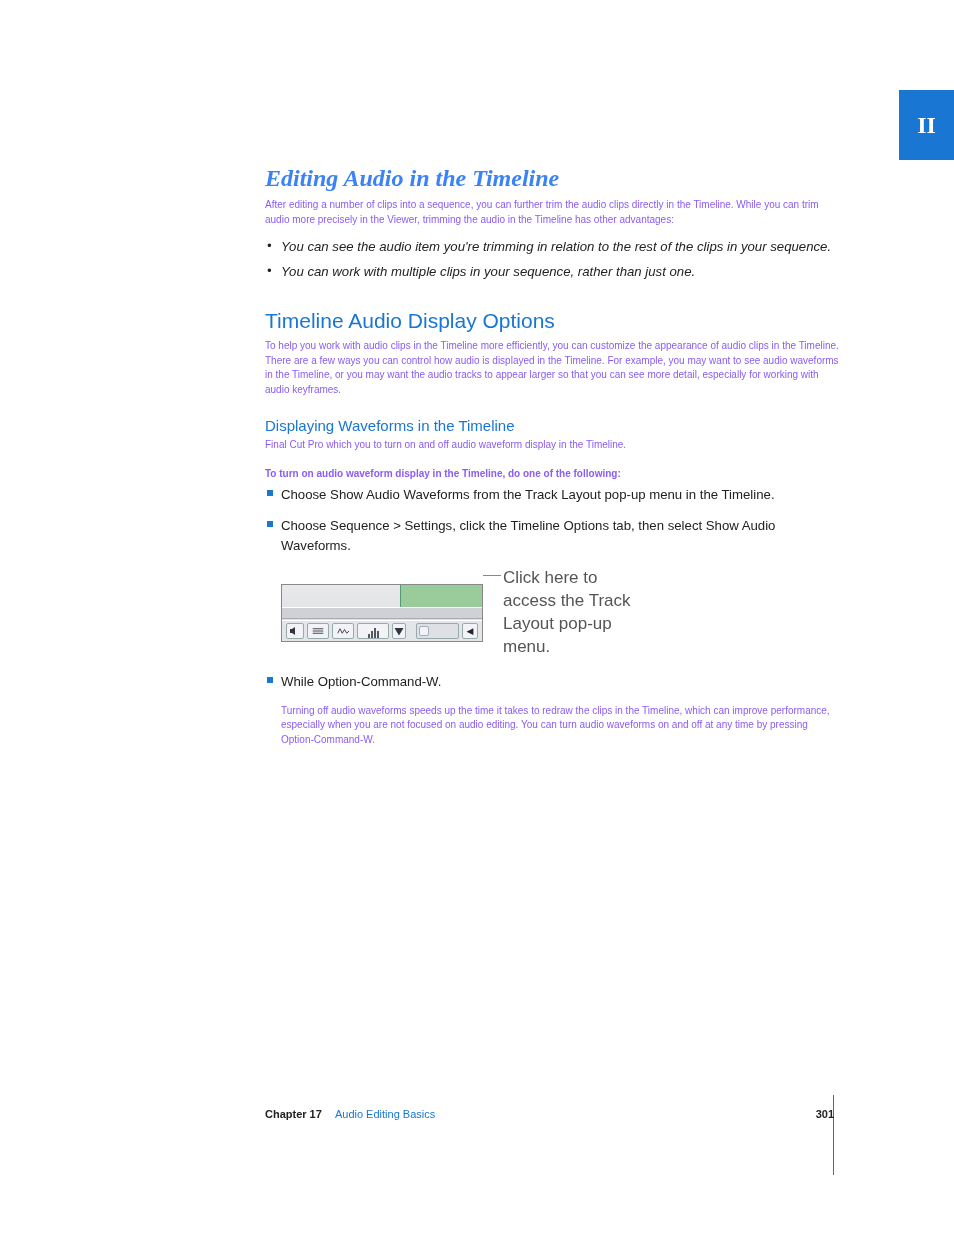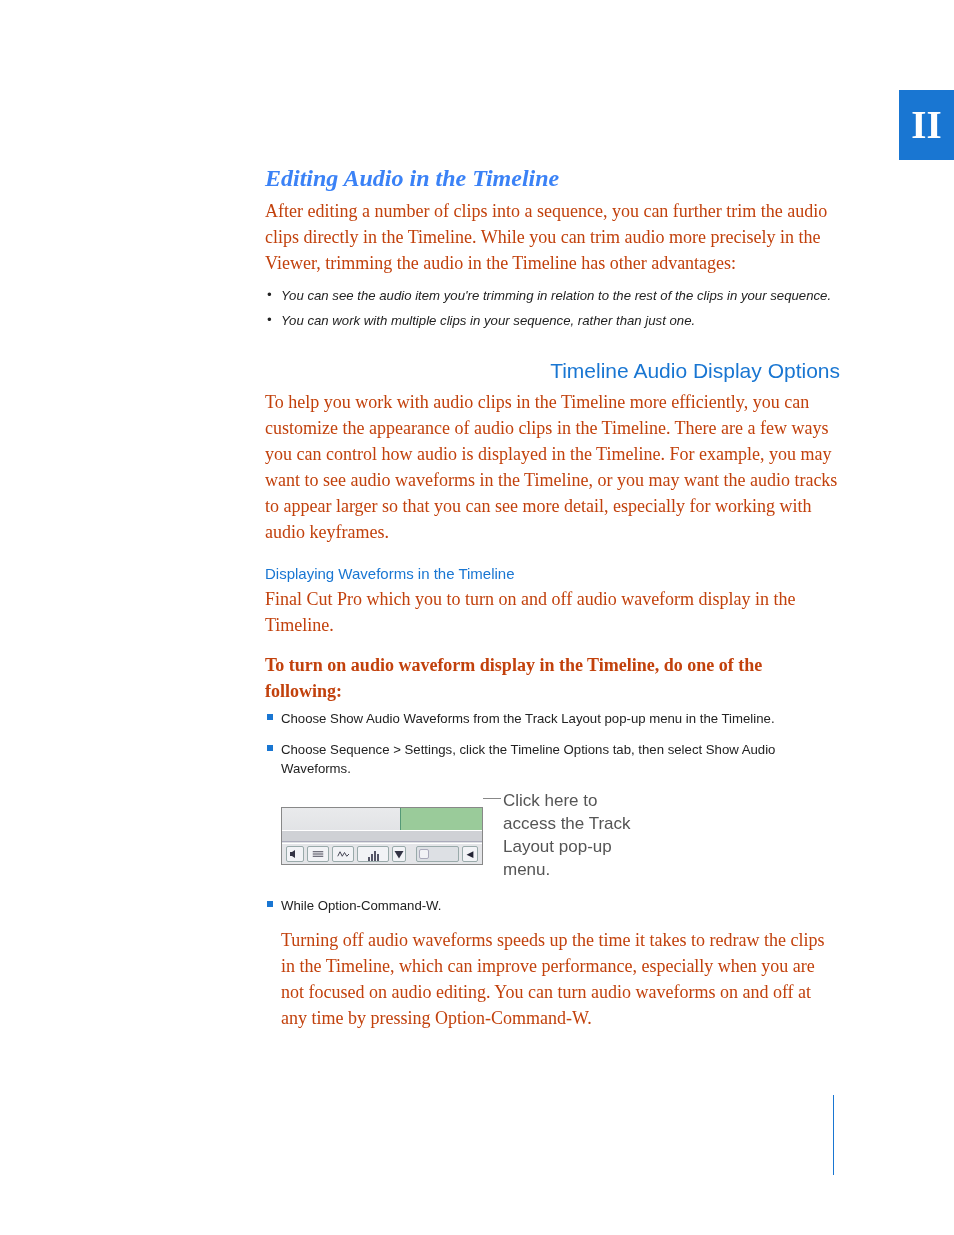--- a/index.html
+++ b/index.html
@@ -19,21 +19,21 @@
   }
   .section-tab {
     position: absolute;
     top: 90px;
     right: 0;
     width: 55px;
     height: 70px;
     background: #1976d2;
     color: #fff;
     font-family: Georgia, "Times New Roman", serif;
-    font-size: 39px;
+    font-size: 24px;
     font-weight: bold;
     text-align: center;
     line-height: 70px;
   }
   .side-rule {
     position: absolute;
     right: 120px;
     top: 1095px;
     width: 1px;
     height: 80px;
@@ -50,35 +50,33 @@
     font-size: 24px;
     margin: 75px 0 6px 0;
     color: #3b82f6;
   }
   h2 {
     font-family: "Lucida Grande", "Helvetica Neue", Arial, sans-serif;
     font-weight: 400;
     font-size: 21px;
     color: #1976d2;
     margin: 28px 0 6px 0;
-    text-align: right;
   }
   h3 {
     font-family: "Lucida Grande", "Helvetica Neue", Arial, sans-serif;
     font-weight: 400;
     font-size: 15px;
     color: #1976d2;
     margin: 20px 0 2px 0;
   }
   p {
-    font-size: 18px;
+    font-size: 10px;
     line-height: 1.45;
     margin: 4px 0 10px 0;
-    color: #c2410c;
-    font-family: Liberation Serif, serif;
+    color: #8b5cf6;
   }
   p.lead {
     margin-top: 2px;
   }
   p.bold-lead {
     font-weight: 700;
     margin: 14px 0 4px 0;
   }
   ul.dot {
     list-style: none;
@@ -342,13 +340,20 @@
     </div>
 
     <ul class="square">
       <li>While Option-Command-W.</li>
     </ul>
 
     <p style="margin-left:16px;">Turning off audio waveforms speeds up the time it takes to redraw the clips in the Timeline, which can improve performance, especially when you are not focused on audio editing. You can turn audio waveforms on and off at any time by pressing Option-Command-W.</p>
 
   </div>
 
+  <div class="footer">
+    <div class="left">
+      <span class="bold">Chapter 17</span>
+      <span class="blue">Audio Editing Basics</span>
+    </div>
+    <div class="right">301</div>
+  </div>
 </div>
 
 </body></html>

